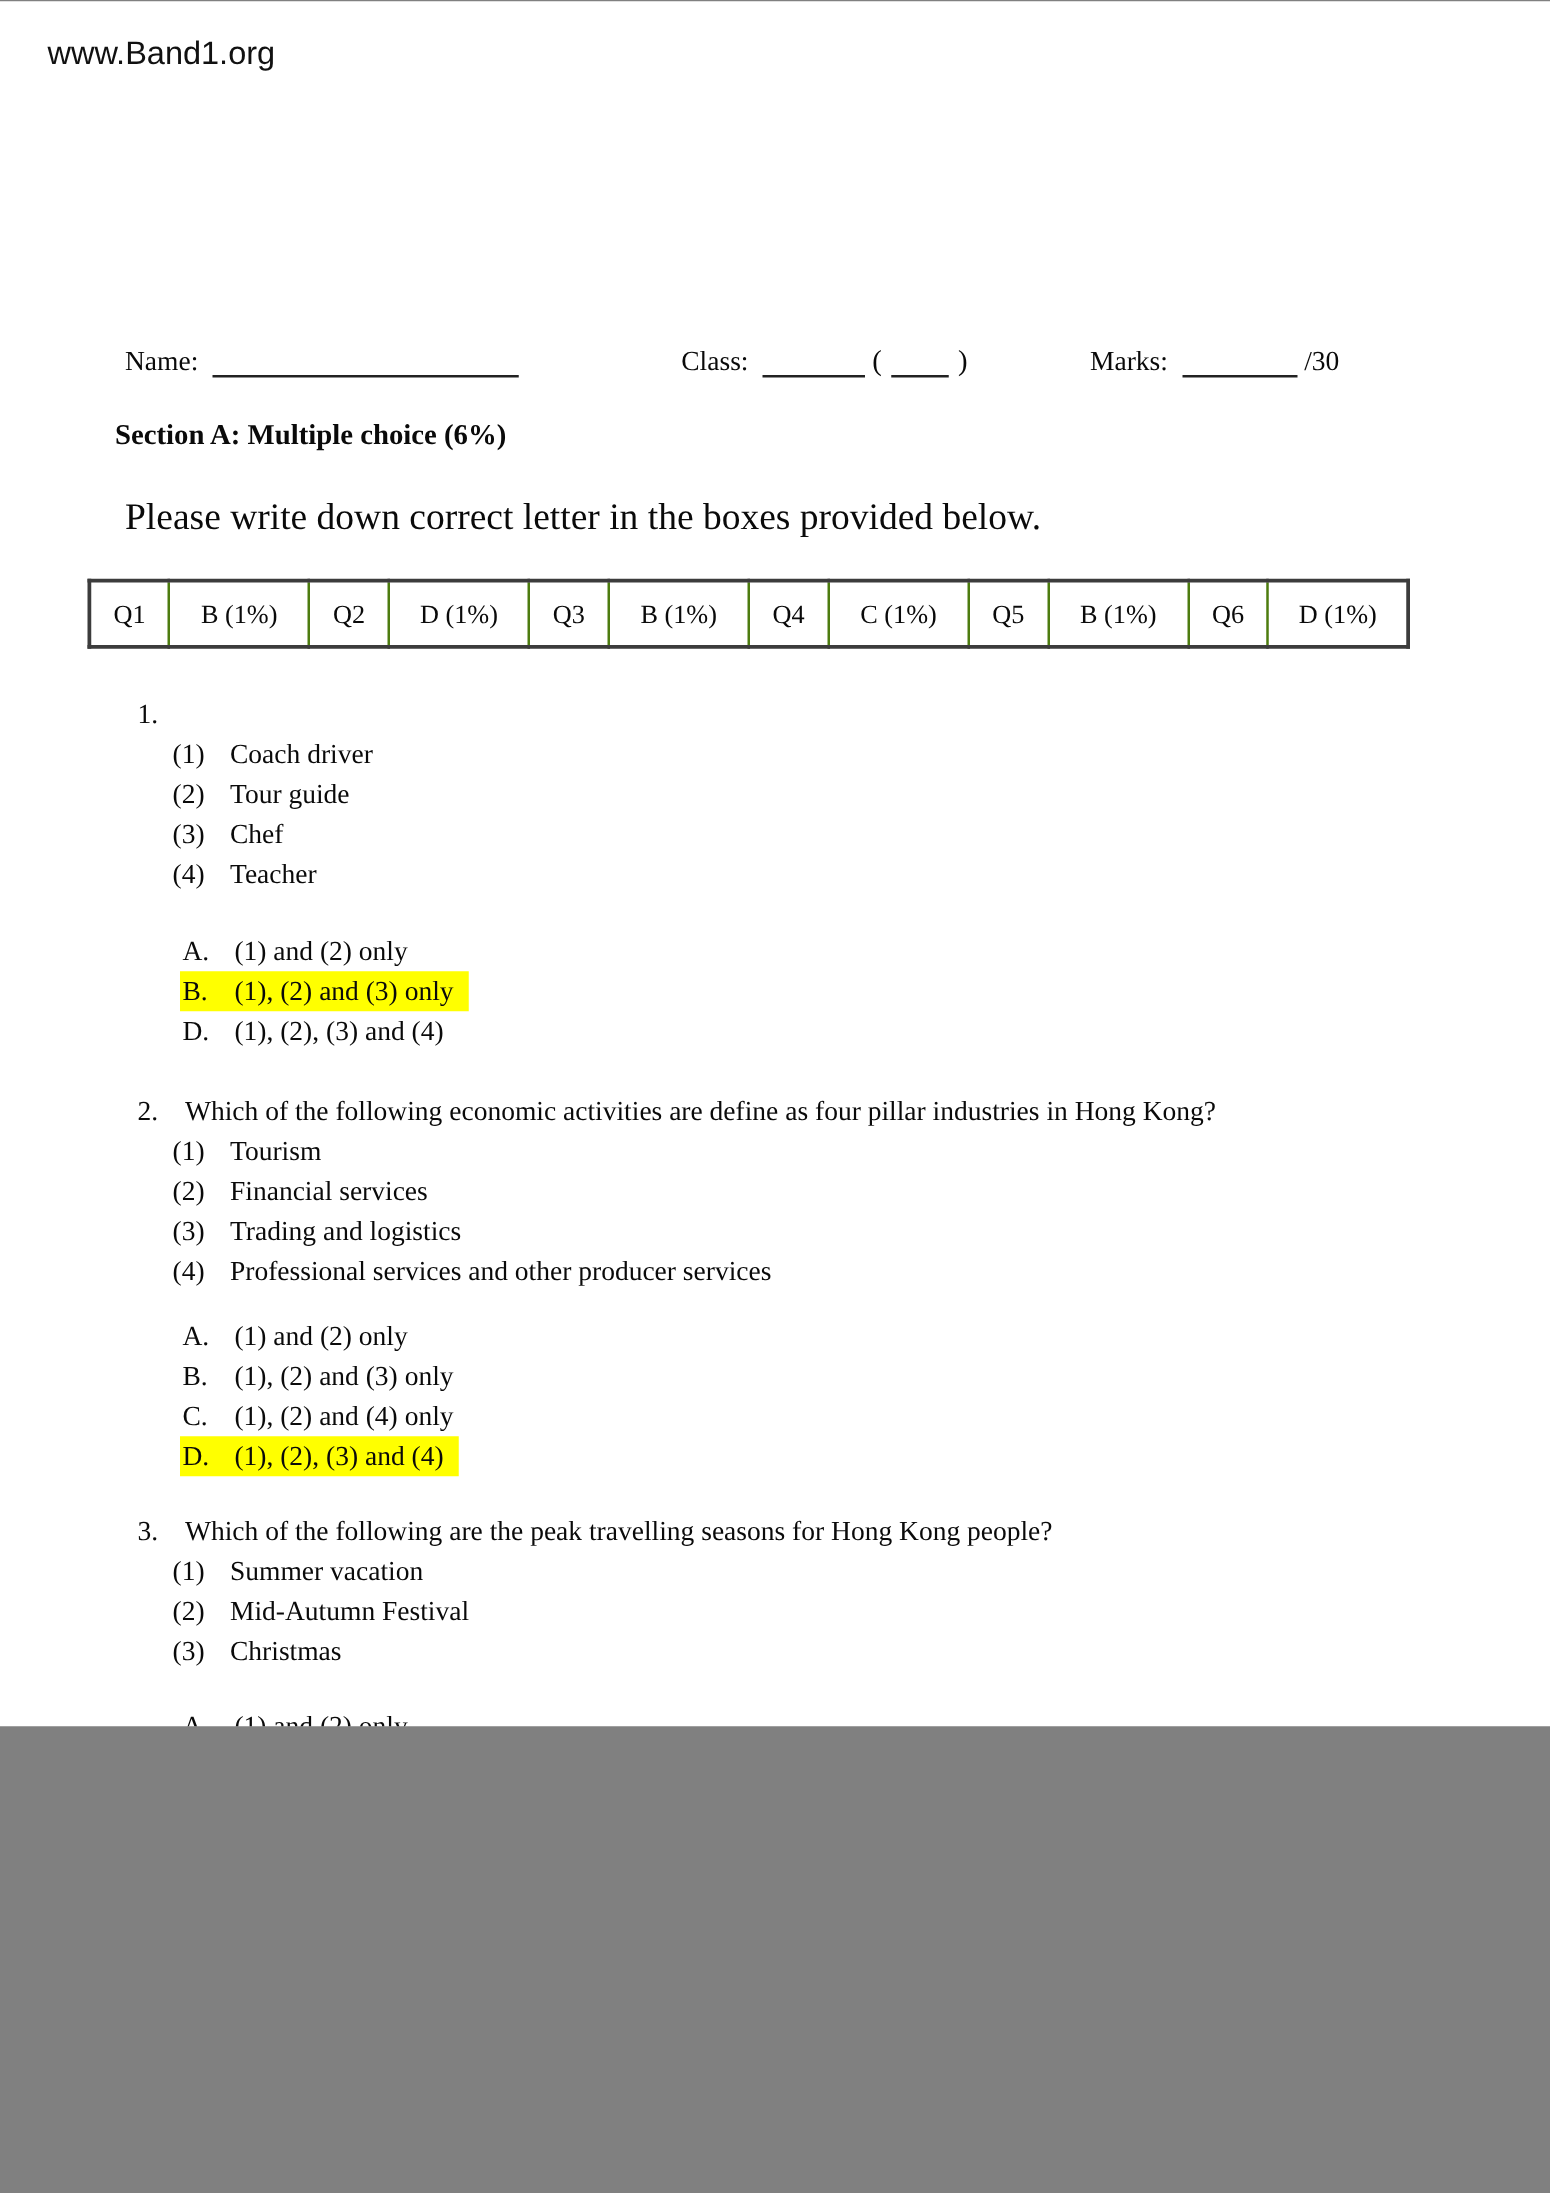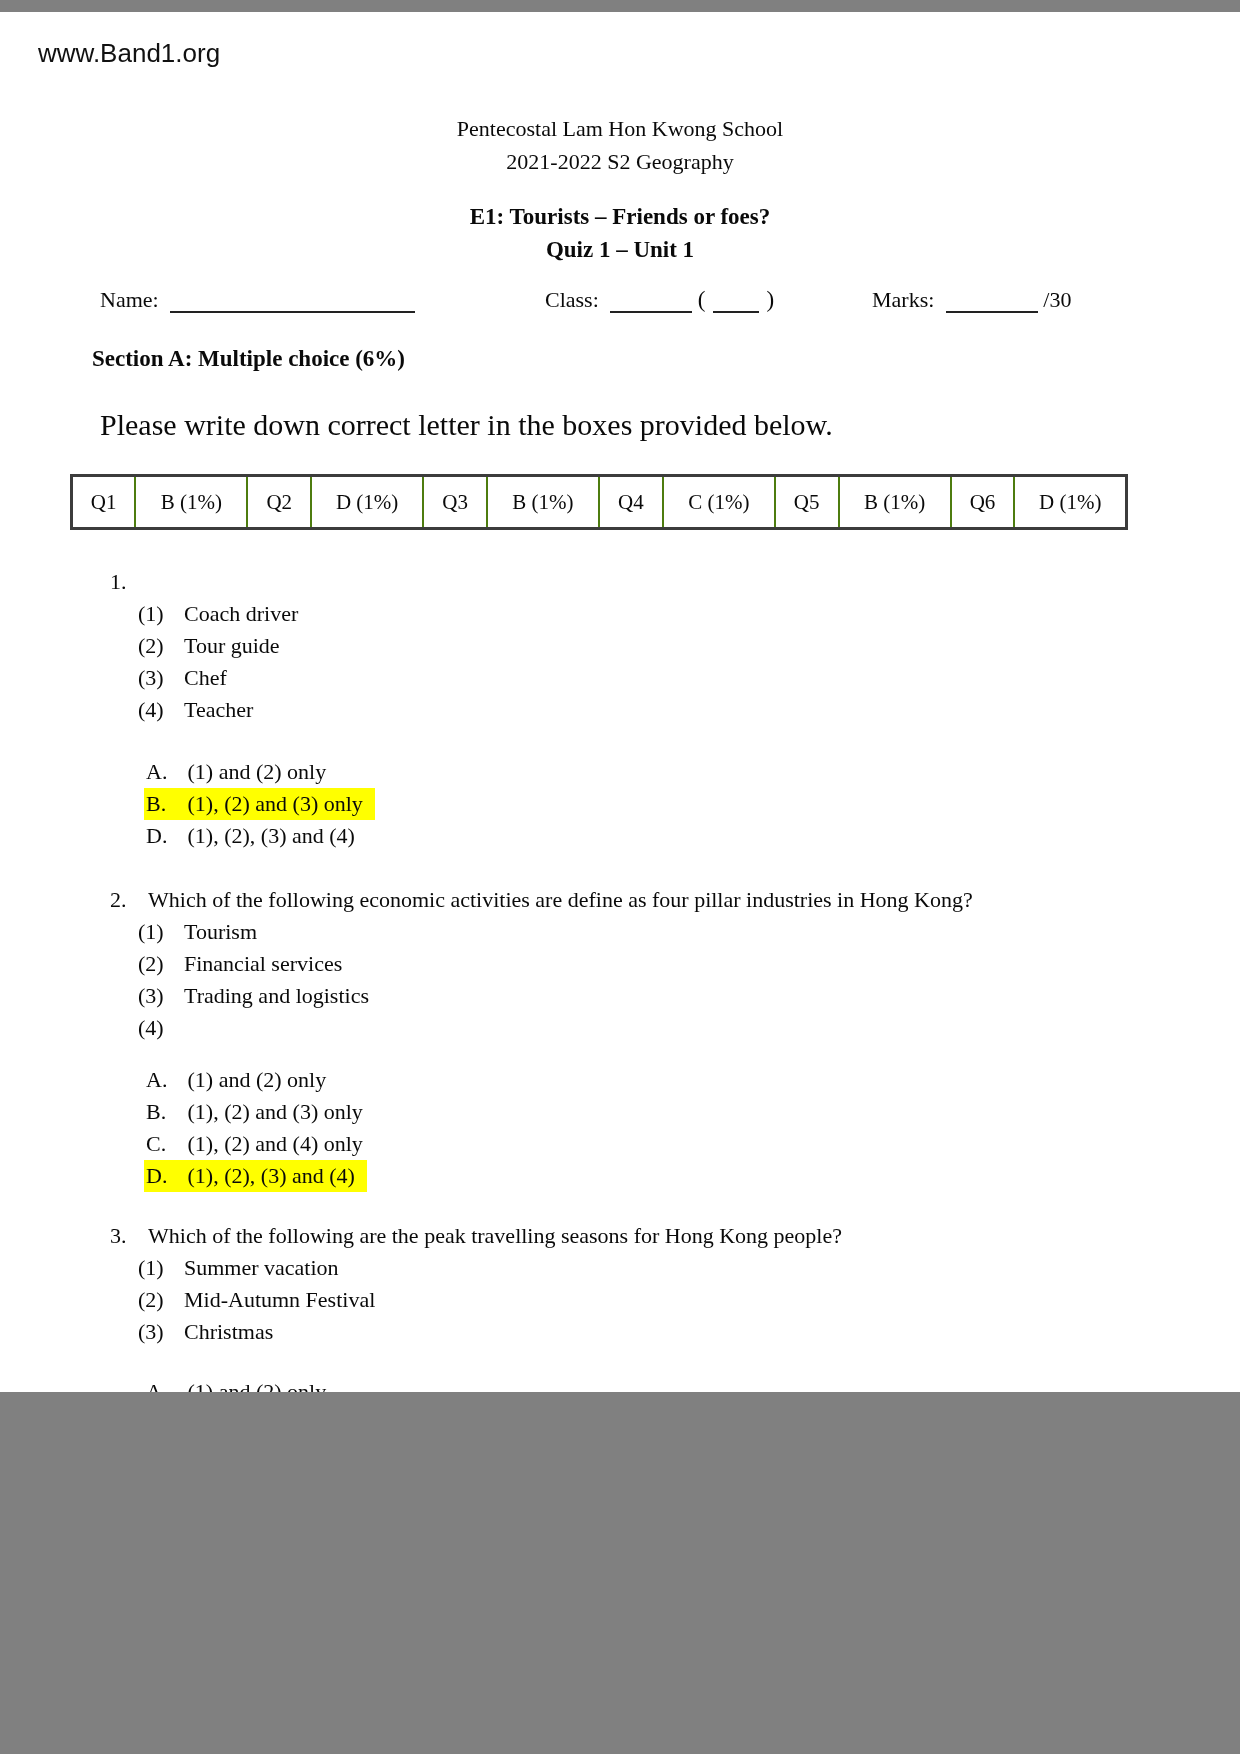--- a/index.html
+++ b/index.html
@@ -1,20 +1,20 @@
 <!DOCTYPE html>
 <html><head>
 <meta charset="utf-8">
 <style>
   * { margin:0; padding:0; box-sizing:border-box; }
   html,body { background:#808080; }
   .page {
     position:relative;
     width:1240px; height:1380px;
-    margin:12px auto;
+    margin:1px auto;
     background:#ffffff;
     font-family:"Liberation Serif", serif;
     color:#0a0a0a;
     overflow:hidden;
   }
   .site-url {
     position:absolute; top:26px; left:38px;
     font-family:"Liberation Sans", sans-serif;
     font-size:26px; color:#111;
   }
@@ -99,26 +99,20 @@
     font-size:22px;
   }
 </style>
 </head>
 <body>
 
 <div class="page">
 
   <div class="site-url">www.Band1.org</div>
 
-  <div class="header-block">
-    <div class="header-line">Pentecostal Lam Hon Kwong School</div>
-    <div class="header-line">2021-2022 S2 Geography</div>
-    <div class="header-title title-gap">E1: Tourists – Friends or foes?</div>
-    <div class="header-title">Quiz 1 – Unit 1</div>
-  </div>
 
   <div class="info-row">
     <span class="info-name">
       <span>Name:</span>
       <span class="blank blank-name"></span>
     </span>
     <span class="info-class">
       <span>Class:</span>
       <span class="blank blank-class"></span>
       <span class="paren">(</span>
@@ -227,20 +221,21 @@
         <div class="sub-item">
           <span class="item-marker">(2)</span>
           <span>Financial services</span>
         </div>
         <div class="sub-item">
           <span class="item-marker">(3)</span>
           <span>Trading and logistics</span>
         </div>
         <div class="sub-item">
           <span class="item-marker">(4)</span>
+          <span>Professional services and other producer services</span>
         </div>
       </div>
       <div class="options opts-q2">
         <div class="option">
           <span class="opt-inner">
             <span class="opt-letter">A.</span>
             <span>(1) and (2) only</span>
           </span>
         </div>
         <div class="option">

